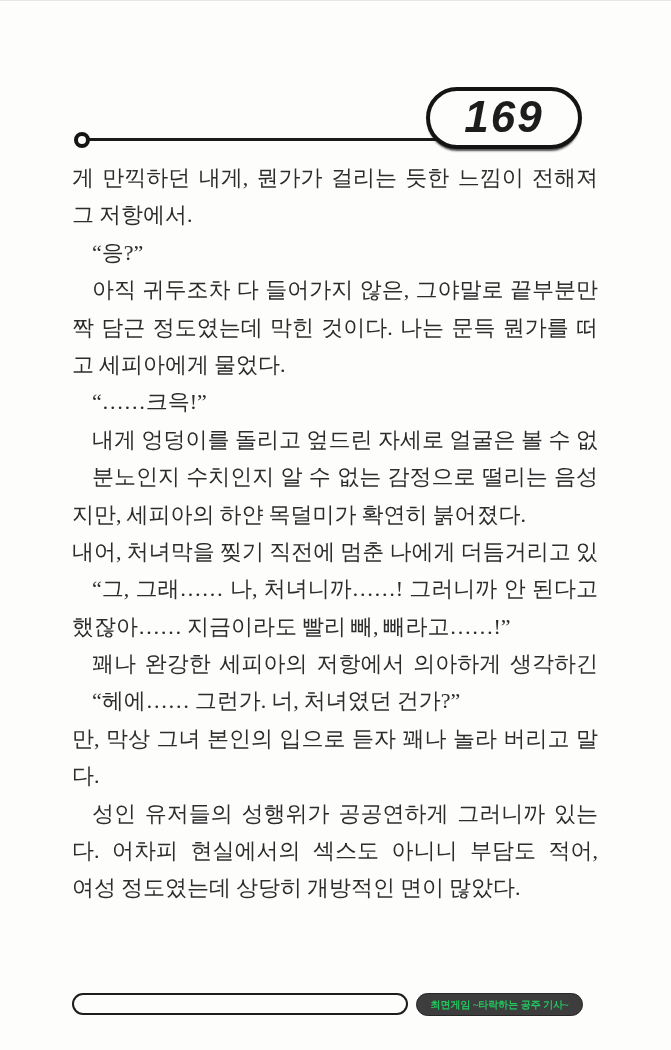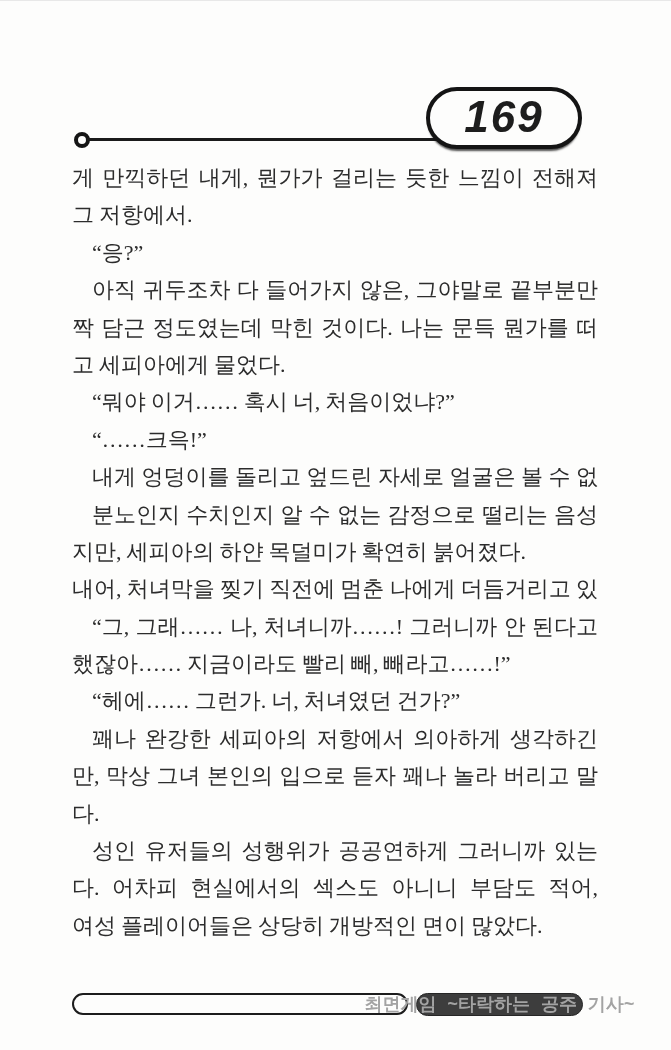--- a/index.html
+++ b/index.html
@@ -67,23 +67,23 @@
   .series-badge{
     position:absolute;left:416px;top:992px;
     width:167px;height:23px;
     background:#3d3d3d;
     border:1px solid #262626;
     border-radius:12px;
     display:flex;align-items:center;justify-content:center;
     box-sizing:border-box;
   }
   .series-title{
-    font-family:Liberation Mono, monospace;
-    font-weight:bold;font-size:18px;line-height:1;
-    color:#a3a3a3;white-space:nowrap;
+    font-family:Liberation Serif, serif;
+    font-weight:bold;font-size:10px;line-height:1;
+    color:#22c55e;white-space:nowrap;
   }
 </style>
 </head>
 <body>
 
 <div class="page">
 
   <div>
     <div class="hdr-circle"></div>
     <div class="hdr-line"></div>
@@ -92,35 +92,34 @@
     </div>
   </div>
 
   <div class="body-text">
     <div class="line full">게 만끽하던 내게, 뭔가가 걸리는 듯한 느낌이 전해져 온 건</div>
     <div class="line">그 저항에서.</div>
     <div class="line indent">“응?”</div>
     <div class="line indent full">아직 귀두조차 다 들어가지 않은, 그야말로 끝부분만 살</div>
     <div class="line full">짝 담근 정도였는데 막힌 것이다. 나는 문득 뭔가를 떠올리</div>
     <div class="line">고 세피아에게 물었다.</div>
-    <div class="line indent">“뭐야 이거…… 혹시 너, 처음이었냐?”</div>
     <div class="line indent">“……크윽!”</div>
     <div class="line indent full">내게 엉덩이를 돌리고 엎드린 자세로 얼굴은 볼 수 없었</div>
     <div class="line indent full">분노인지 수치인지 알 수 없는 감정으로 떨리는 음성을</div>
     <div class="line">지만, 세피아의 하얀 목덜미가 확연히 붉어졌다.</div>
     <div class="line full">내어, 처녀막을 찢기 직전에 멈춘 나에게 더듬거리고 있다.</div>
     <div class="line indent full">“그, 그래…… 나, 처녀니까……! 그러니까 안 된다고</div>
     <div class="line">했잖아…… 지금이라도 빨리 빼, 빼라고……!”</div>
+    <div class="line indent full">꽤나 완강한 세피아의 저항에서 의아하게 생각하긴 했지</div>
     <div class="line indent">“헤에…… 그런가. 너, 처녀였던 건가?”</div>
-    <div class="line indent full">꽤나 완강한 세피아의 저항에서 의아하게 생각하긴 했지</div>
     <div class="line full">만, 막상 그녀 본인의 입으로 듣자 꽤나 놀라 버리고 말았</div>
     <div class="line">다.</div>
     <div class="line indent full">성인 유저들의 성행위가 공공연하게 그러니까 있는 VSO</div>
     <div class="line full">다. 어차피 현실에서의 섹스도 아니니 부담도 적어, VSO의</div>
-    <div class="line">여성 플레이어들은 상당히 개방적인 면이 많았다.</div>
+    <div class="line">여성 정도였는데 상당히 개방적인 면이 많았다.</div>
   </div>
 
   <div>
     <div class="footer-left-bar"></div>
     <div class="series-badge">
       <span class="series-title">최면게임 ~타락하는 공주 기사~</span>
     </div>
   </div>
 
 </div>

